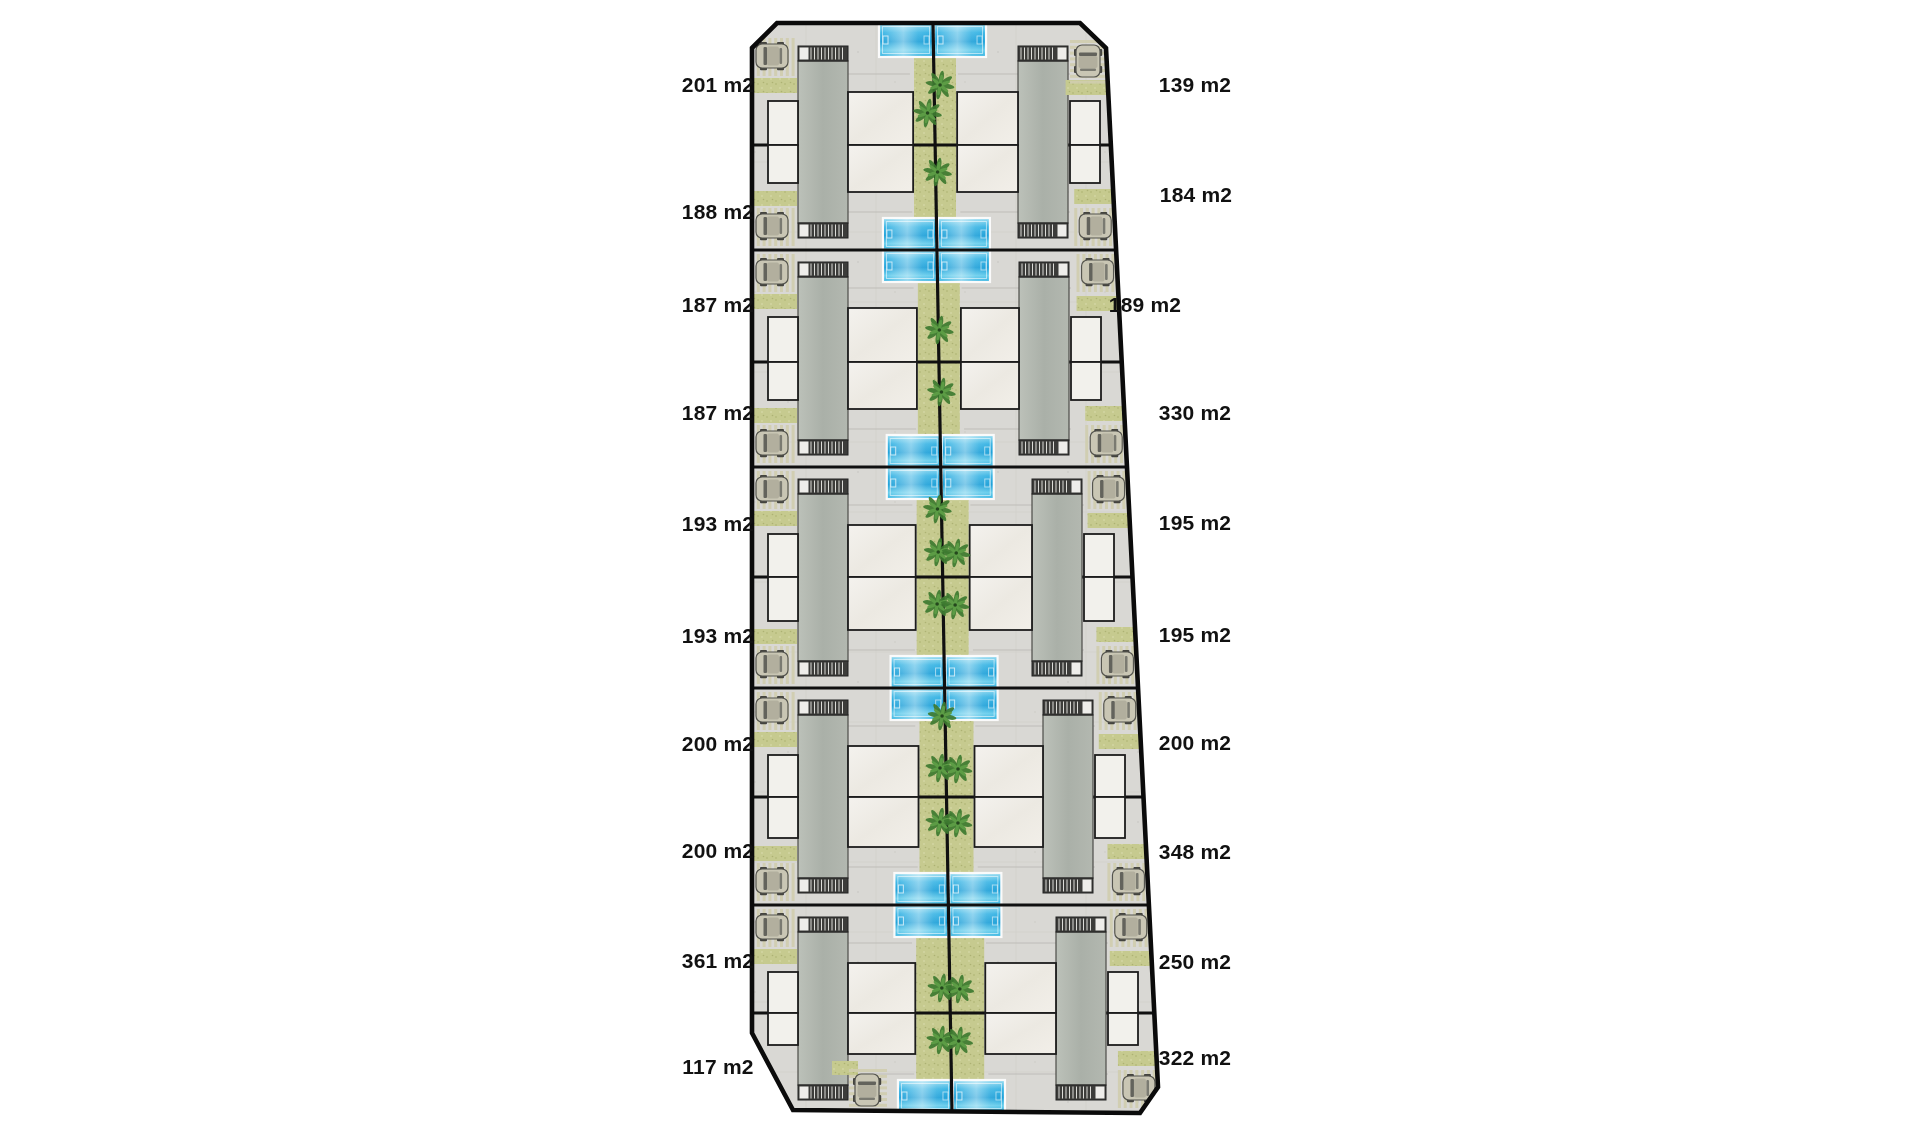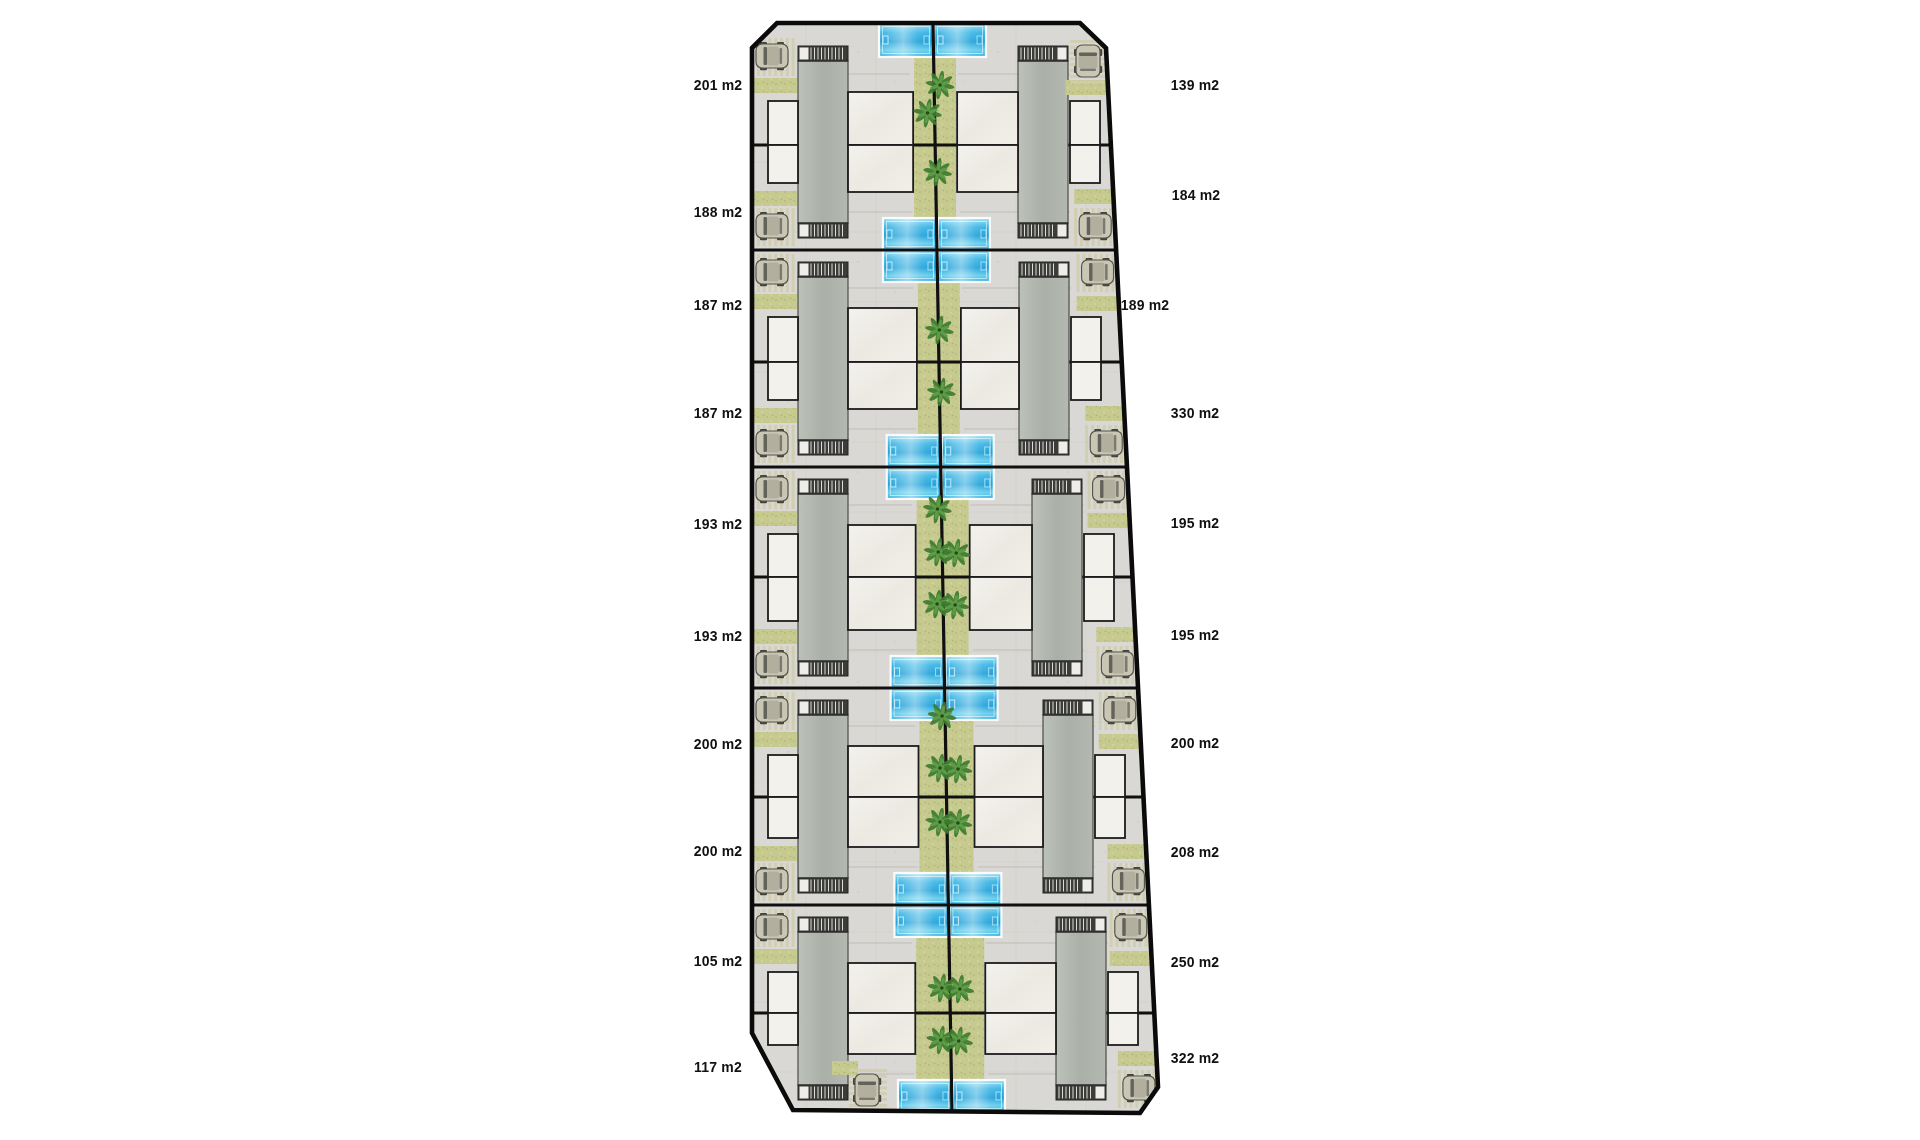--- a/index.html
+++ b/index.html
@@ -4,21 +4,21 @@
 <style>
   html,body{margin:0;padding:0;background:#ffffff;}
   body{width:1920px;height:1140px;font-family:"Liberation Sans",sans-serif;}
   .stage{position:relative;width:1920px;height:1140px;background:#ffffff;overflow:hidden;}
   #plan{position:absolute;left:0;top:0;}
   .lbl{
     position:absolute;
     transform:translate(-50%,-50%);
     font-family:"Liberation Sans",sans-serif;
     font-weight:700;
-    font-size:14px;
+    font-size:21px;
     color:#111111;
     white-space:nowrap;
     letter-spacing:.2px;
   }
 </style>
 </head>
 <body>
 
 <div class="stage">
 
@@ -1328,26 +1328,26 @@
     </svg>
 
   <div class="lbl" style="left:718px;top:85px">201 m2</div>
   <div class="lbl" style="left:718px;top:212px">188 m2</div>
   <div class="lbl" style="left:718px;top:305px">187 m2</div>
   <div class="lbl" style="left:718px;top:413px">187 m2</div>
   <div class="lbl" style="left:718px;top:524px">193 m2</div>
   <div class="lbl" style="left:718px;top:636px">193 m2</div>
   <div class="lbl" style="left:718px;top:744px">200 m2</div>
   <div class="lbl" style="left:718px;top:851px">200 m2</div>
-  <div class="lbl" style="left:718px;top:961px">105 m2</div>
+  <div class="lbl" style="left:718px;top:961px">361 m2</div>
   <div class="lbl" style="left:718px;top:1067px">117 m2</div>
 
   <div class="lbl" style="left:1195px;top:85px">139 m2</div>
   <div class="lbl" style="left:1196px;top:195px">184 m2</div>
   <div class="lbl" style="left:1145px;top:305px">189 m2</div>
   <div class="lbl" style="left:1195px;top:413px">330 m2</div>
   <div class="lbl" style="left:1195px;top:523px">195 m2</div>
   <div class="lbl" style="left:1195px;top:635px">195 m2</div>
   <div class="lbl" style="left:1195px;top:743px">200 m2</div>
-  <div class="lbl" style="left:1195px;top:852px">208 m2</div>
+  <div class="lbl" style="left:1195px;top:852px">348 m2</div>
   <div class="lbl" style="left:1195px;top:962px">250 m2</div>
   <div class="lbl" style="left:1195px;top:1058px">322 m2</div>
 </div>
 
 </body></html>

